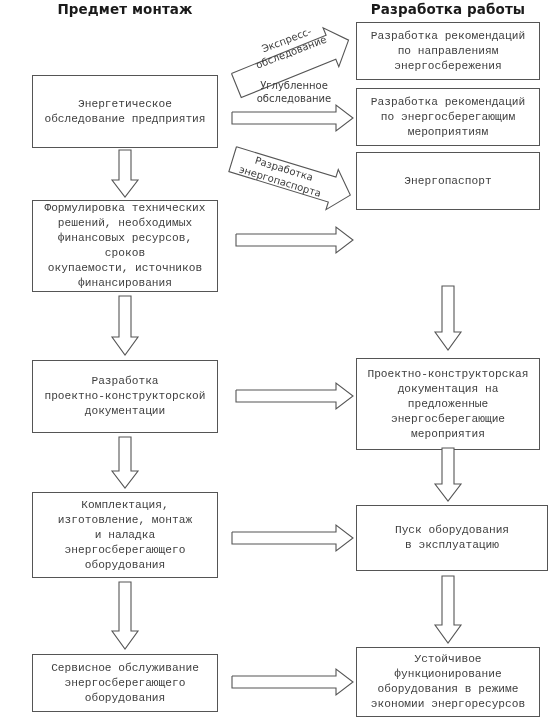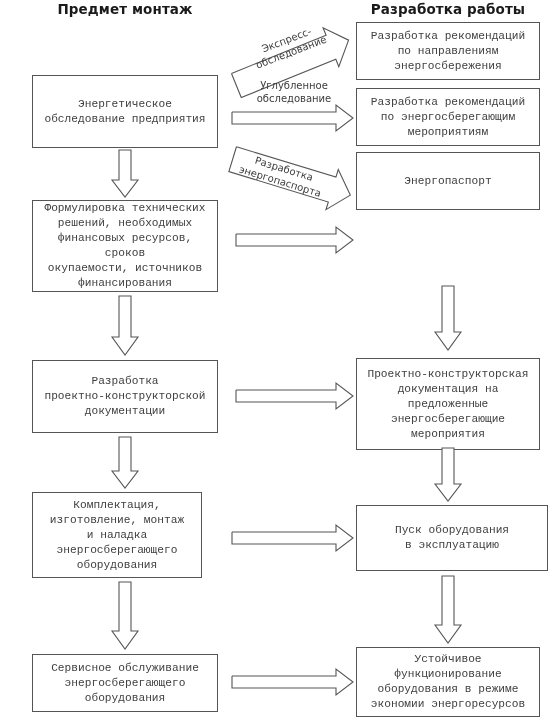--- a/index.html
+++ b/index.html
@@ -80,21 +80,21 @@
 окупаемости, источников
 финансирования</span>
   </div>
 
   <div class="node" style="left:32px; top:360px; width:186px; height:73px;">
     <span class="txt">Разработка
 проектно-конструкторской
 документации</span>
   </div>
 
-  <div class="node" style="left:32px; top:492px; width:170px; height:86px;">
+  <div class="node" style="left:32px; top:492px; width:186px; height:86px;">
     <span class="txt">Комплектация,
 изготовление, монтаж
 и наладка
 энергосберегающего
 оборудования</span>
   </div>
 
   <div class="node" style="left:32px; top:654px; width:186px; height:58px;">
     <span class="txt">Сервисное обслуживание
 энергосберегающего

